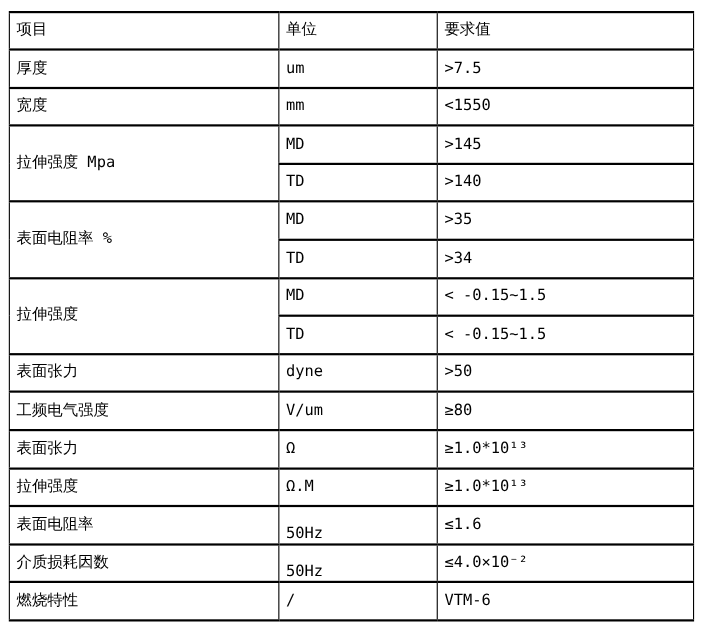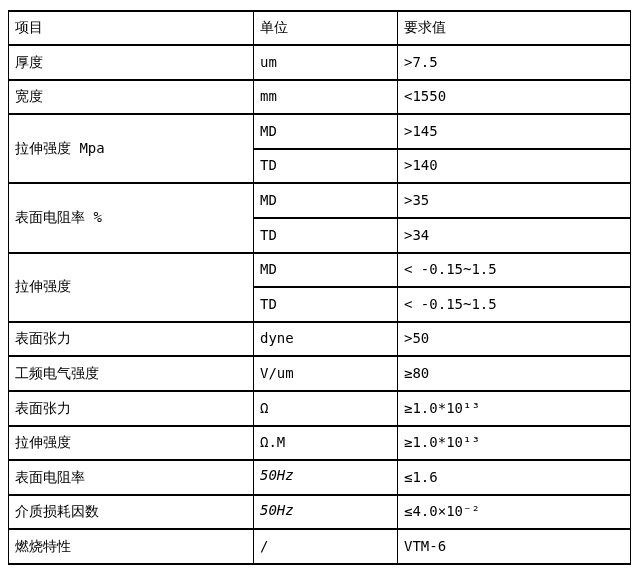--- a/index.html
+++ b/index.html
@@ -37,21 +37,21 @@
     padding: 0 4px 0 6px;
     font-size: 14px;
     font-weight: normal;
     text-align: left;
     vertical-align: middle;
     white-space: nowrap;
     overflow: hidden;
     line-height: 1.1;
   }
   table.spec tr { height: 34px; }
-  table.spec td.valign-low { vertical-align: bottom; padding-bottom: 10px; font-style: italic; }
+  table.spec td.valign-low { vertical-align: bottom; padding-bottom: 0; }
   
 </style>
 </head>
 <body>
 
 <div class="page">
   <table class="spec">
     <colgroup>
       <col class="c-item">
       <col class="c-unit">

